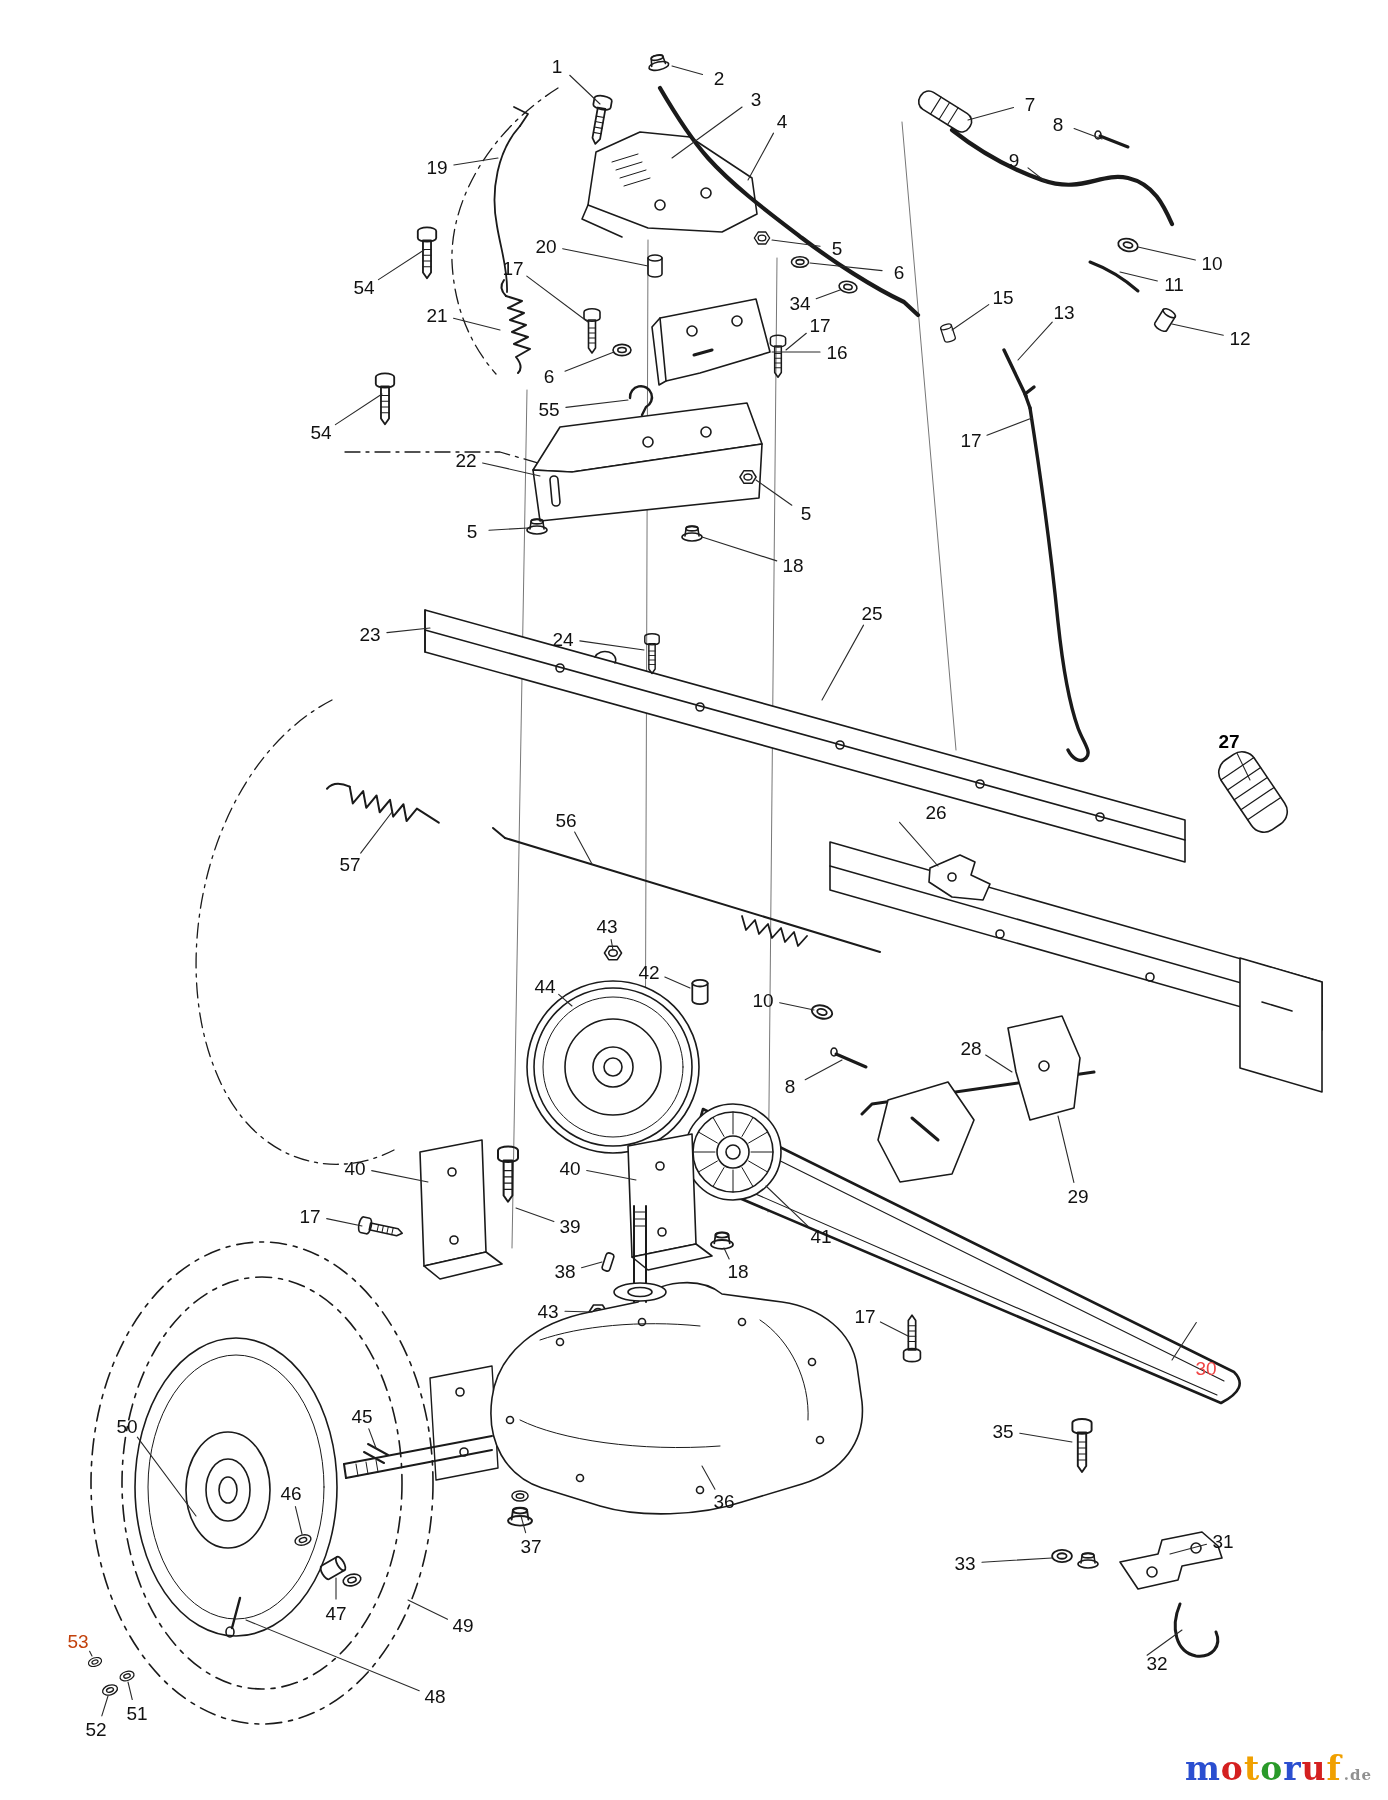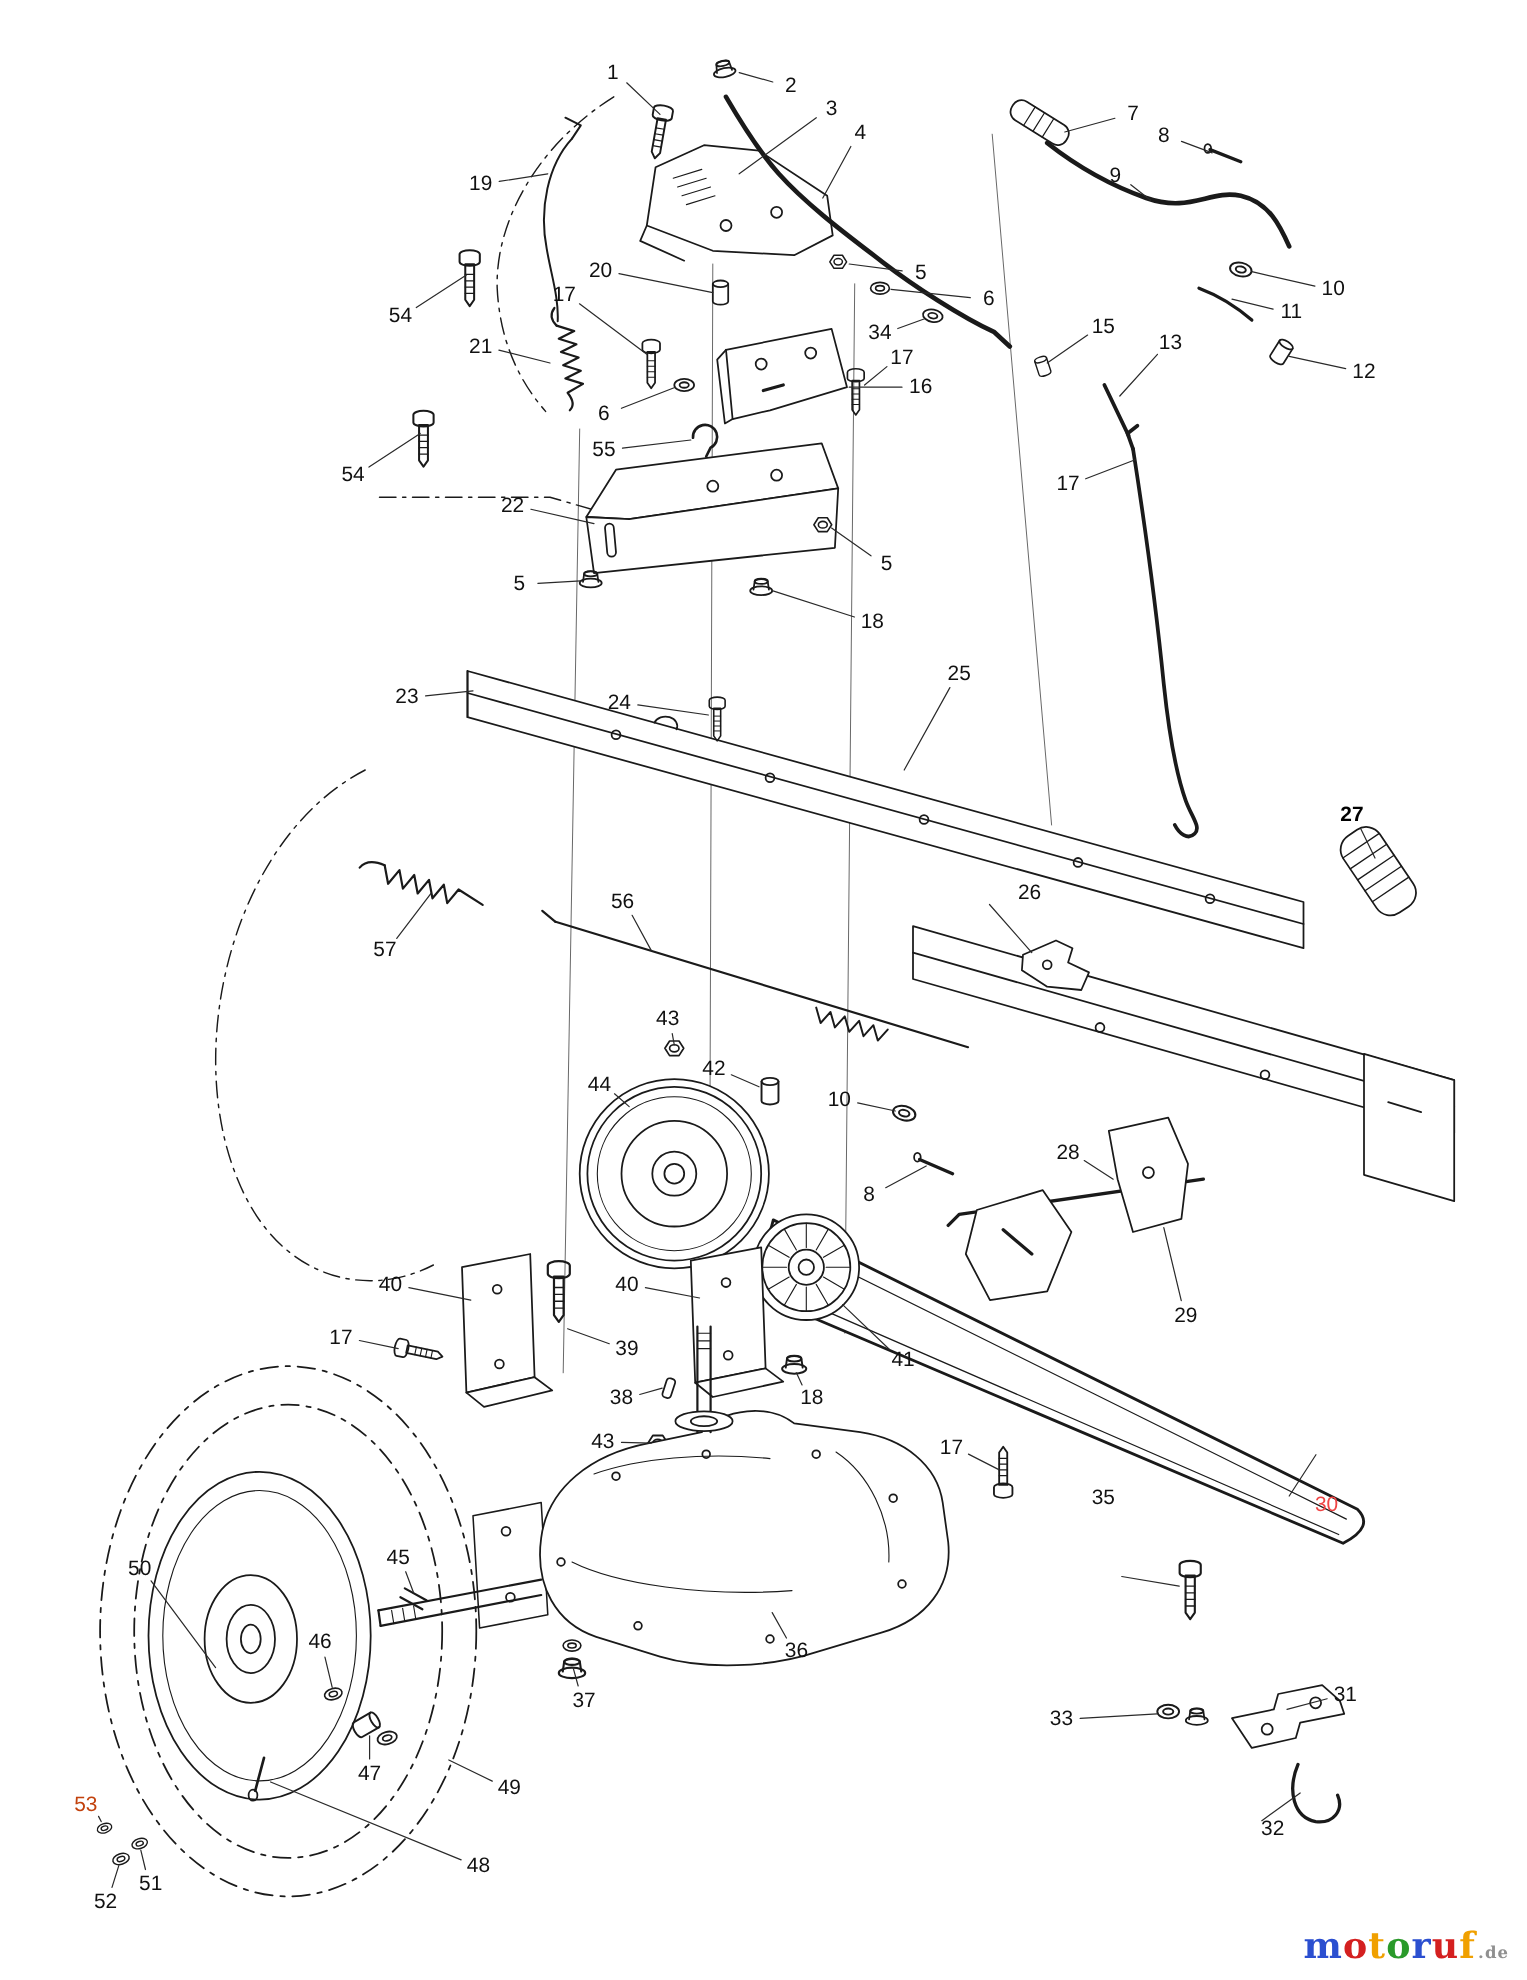--- a/index.html
+++ b/index.html
@@ -433,21 +433,21 @@
       <div class="callout" style="left: 570px; top: 1226px; color: rgb(17, 17, 17);">39</div>
       <div class="callout" style="left: 821px; top: 1236px; color: rgb(17, 17, 17);">41</div>
       <div class="callout" style="left: 565px; top: 1271px; color: rgb(17, 17, 17);">38</div>
       <div class="callout" style="left: 738px; top: 1271px; color: rgb(17, 17, 17);">18</div>
       <div class="callout" style="left: 548px; top: 1311px; color: rgb(17, 17, 17);">43</div>
       <div class="callout" style="left: 865px; top: 1316px; color: rgb(17, 17, 17);">17</div>
       <div class="callout" style="left: 1206px; top: 1368px; color: #ef4444;">30</div>
       <div class="callout" style="left: 362px; top: 1416px; color: rgb(17, 17, 17);">45</div>
       <div class="callout" style="left: 127px; top: 1426px; color: rgb(17, 17, 17);">50</div>
       <div class="callout" style="left: 291px; top: 1493px; color: rgb(17, 17, 17);">46</div>
-      <div class="callout" style="left: 1003px; top: 1362px; color: rgb(17, 17, 17);">35</div>
+      <div class="callout" style="left: 1003px; top: 1431px; color: rgb(17, 17, 17);">35</div>
       <div class="callout" style="left: 724px; top: 1501px; color: rgb(17, 17, 17);">36</div>
       <div class="callout" style="left: 531px; top: 1546px; color: rgb(17, 17, 17);">37</div>
       <div class="callout" style="left: 1223px; top: 1541px; color: rgb(17, 17, 17);">31</div>
       <div class="callout" style="left: 965px; top: 1563px; color: rgb(17, 17, 17);">33</div>
       <div class="callout" style="left: 336px; top: 1613px; color: rgb(17, 17, 17);">47</div>
       <div class="callout" style="left: 463px; top: 1625px; color: rgb(17, 17, 17);">49</div>
       <div class="callout" style="left: 1133px; top: 1663px; color: rgb(17, 17, 17); margin-left: 24px;">32</div>
       <div class="callout" style="left: 78px; top: 1641px; color: #c2410c;">53</div>
       <div class="callout" style="left: 435px; top: 1696px; color: rgb(17, 17, 17);">48</div>
       <div class="callout" style="left: 96px; top: 1729px; color: rgb(17, 17, 17);">52</div>

